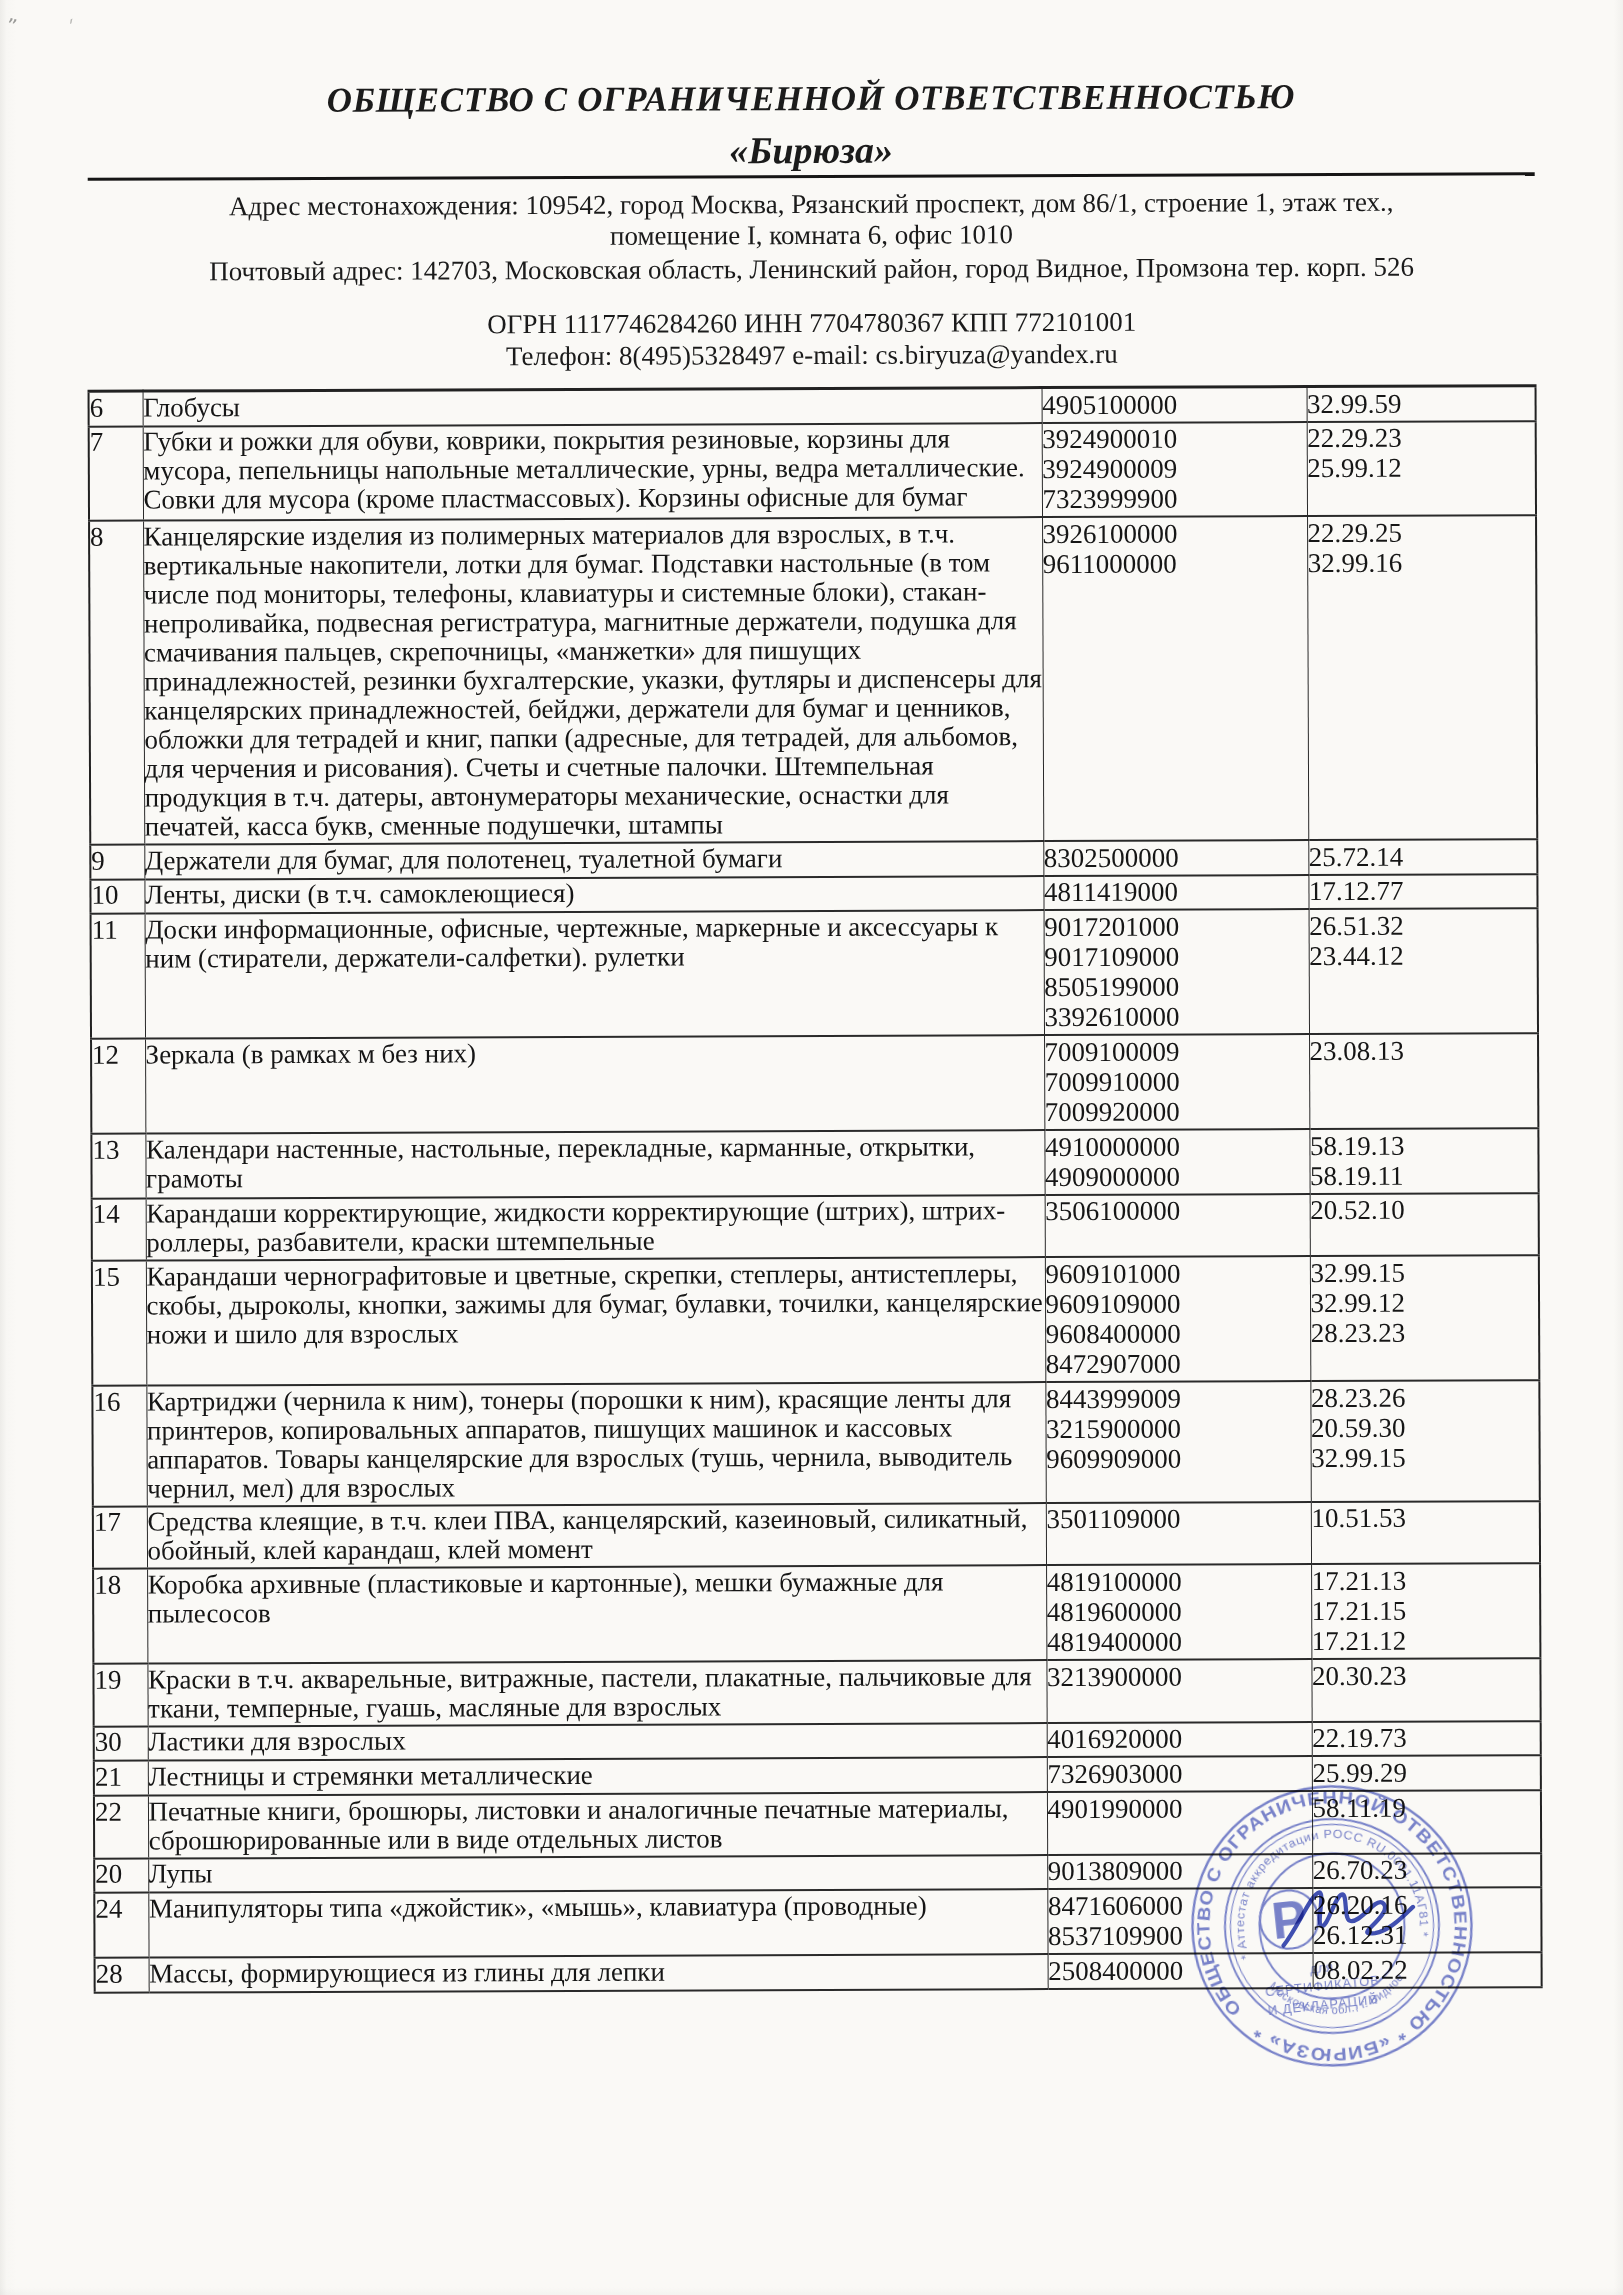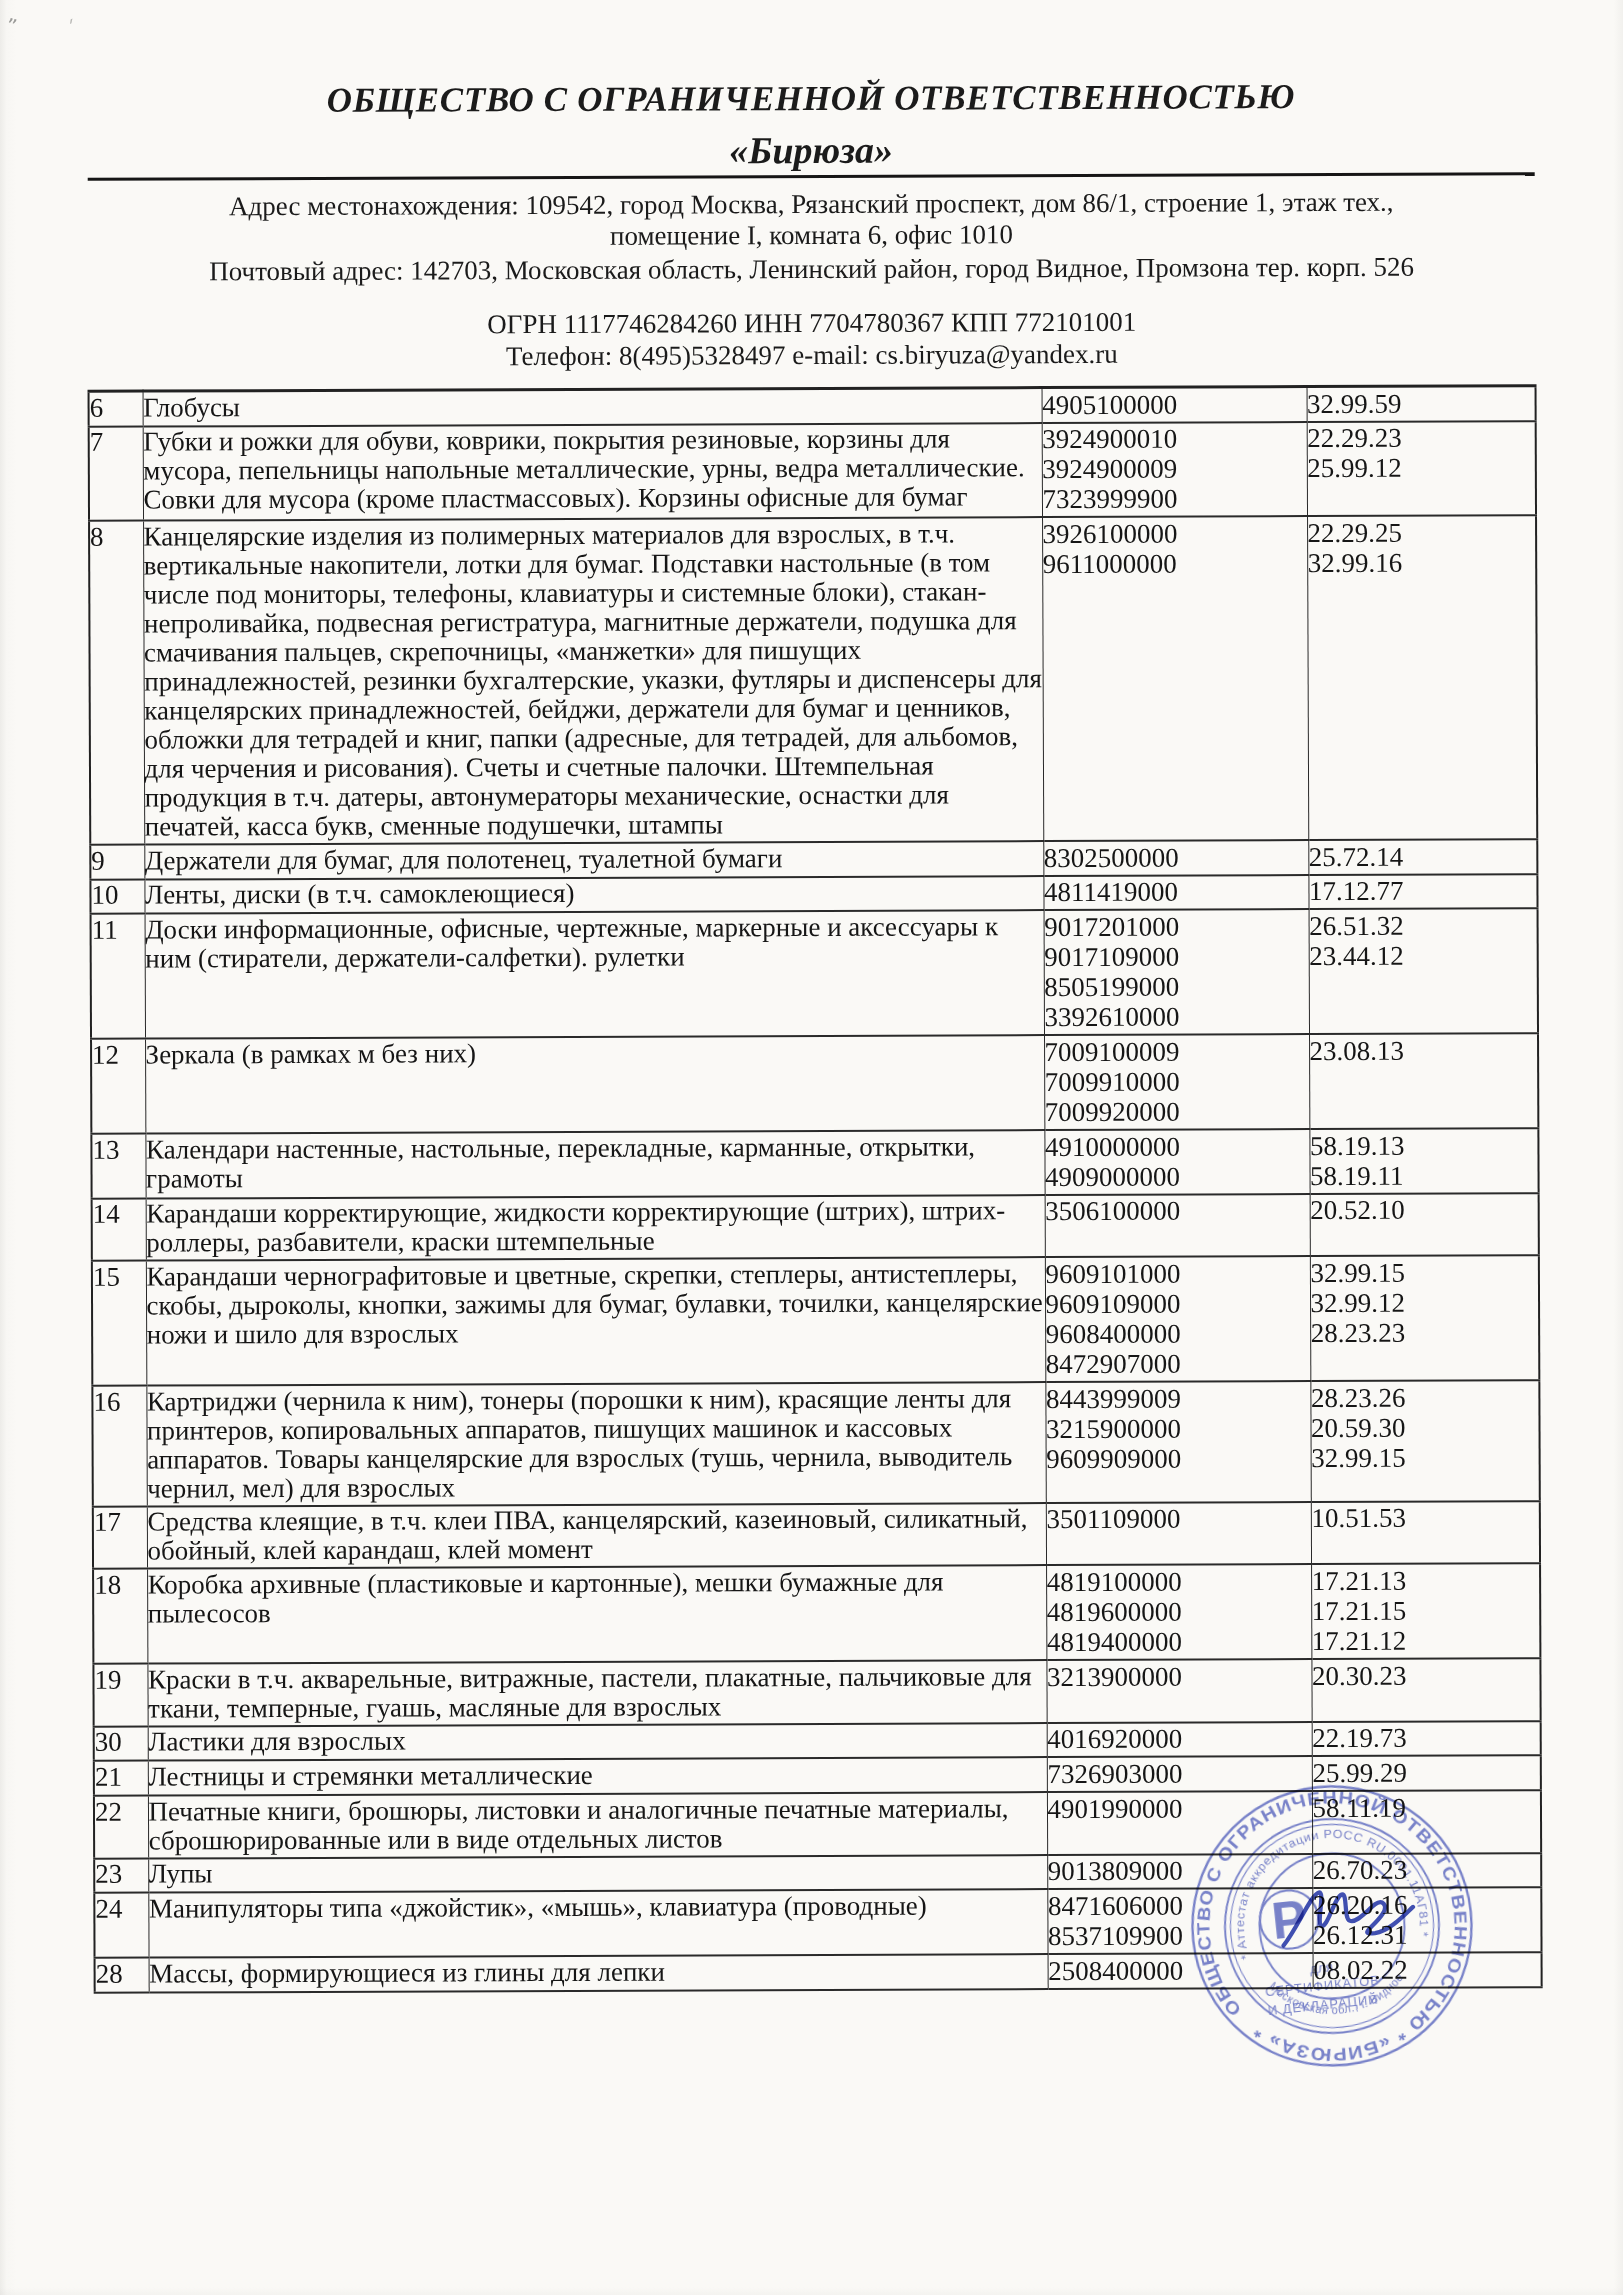--- a/index.html
+++ b/index.html
@@ -290,21 +290,21 @@
     <td class="c-num">22</td>
     <td class="c-desc">Печатные книги, брошюры, листовки и аналогичные печатные материалы, сброшюрированные или в виде отдельных листов</td>
     <td class="c-code">
               <div class="code-line">4901990000</div>
             </td>
     <td class="c-okpd">
               <div class="okpd-line">58.11.19</div>
             </td>
   </tr>
           <tr>
-    <td class="c-num">23</td>
+    <td class="c-num">20</td>
     <td class="c-desc">Лупы</td>
     <td class="c-code">
               <div class="code-line">9013809000</div>
             </td>
     <td class="c-okpd">
               <div class="okpd-line">26.70.23</div>
             </td>
   </tr>
           <tr>
     <td class="c-num">24</td>

